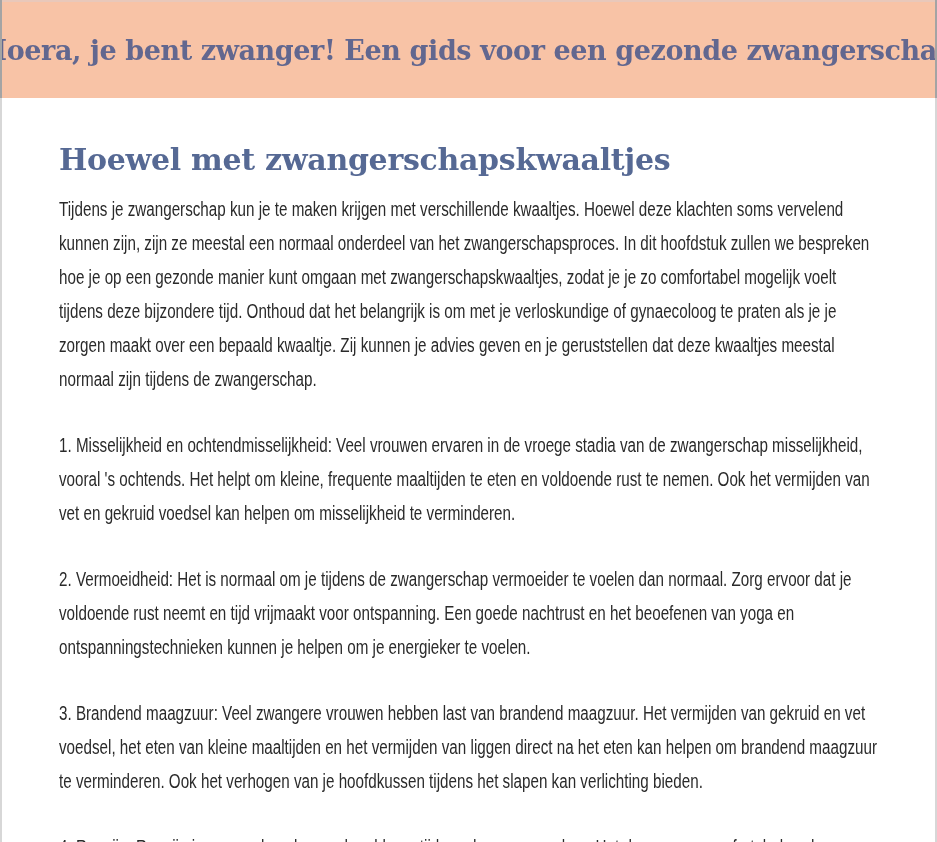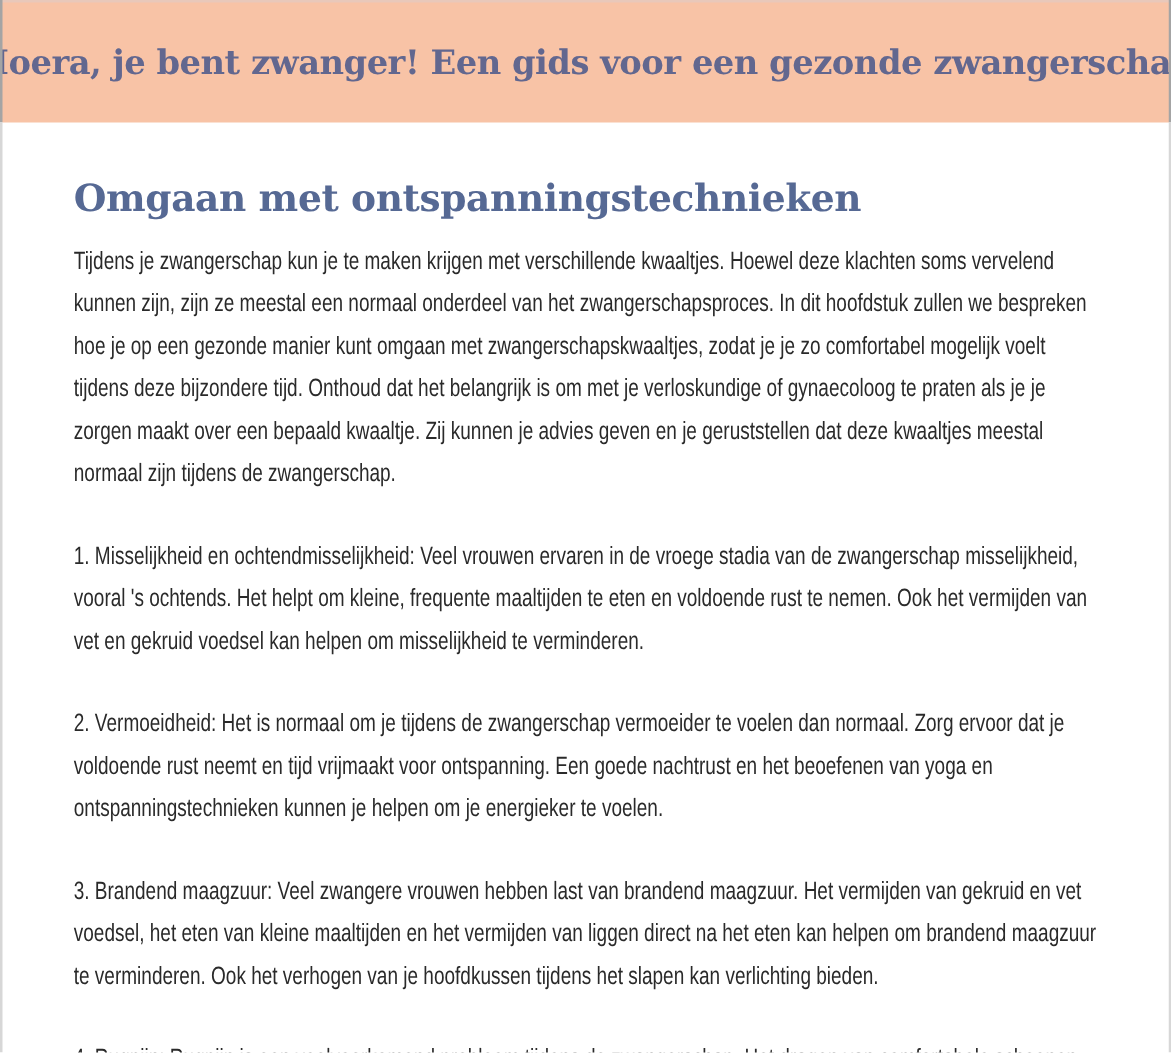--- a/index.html
+++ b/index.html
@@ -83,21 +83,21 @@
 
 <div class="page">
   <div class="edge edge-left"></div>
   <div class="edge edge-right"></div>
 
   <header class="banner">
     <h1>Hoera, je bent zwanger! Een gids voor een gezonde zwangerschap</h1>
   </header>
 
   <main class="content">
-    <h2>Omgaan met ontspanningstechnieken</h2>
+    <h2>Hoewel met zwangerschapskwaaltjes</h2>
 
     <div class="condensed">
       <p>Tijdens je zwangerschap kun je te maken krijgen met verschillende kwaaltjes. Hoewel deze klachten soms vervelend kunnen zijn, zijn ze meestal een normaal onderdeel van het zwangerschapsproces. In dit hoofdstuk zullen we bespreken hoe je op een gezonde manier kunt omgaan met zwangerschapskwaaltjes, zodat je je zo comfortabel mogelijk voelt tijdens deze bijzondere tijd. Onthoud dat het belangrijk is om met je verloskundige of gynaecoloog te praten als je je zorgen maakt over een bepaald kwaaltje. Zij kunnen je advies geven en je geruststellen dat deze kwaaltjes meestal normaal zijn tijdens de zwangerschap.</p>
       <p>1. Misselijkheid en ochtendmisselijkheid: Veel vrouwen ervaren in de vroege stadia van de zwangerschap misselijkheid, vooral 's ochtends. Het helpt om kleine, frequente maaltijden te eten en voldoende rust te nemen. Ook het vermijden van vet en gekruid voedsel kan helpen om misselijkheid te verminderen.</p>
       <p>2. Vermoeidheid: Het is normaal om je tijdens de zwangerschap vermoeider te voelen dan normaal. Zorg ervoor dat je voldoende rust neemt en tijd vrijmaakt voor ontspanning. Een goede nachtrust en het beoefenen van yoga en ontspanningstechnieken kunnen je helpen om je energieker te voelen.</p>
       <p>3. Brandend maagzuur: Veel zwangere vrouwen hebben last van brandend maagzuur. Het vermijden van gekruid en vet voedsel, het eten van kleine maaltijden en het vermijden van liggen direct na het eten kan helpen om brandend maagzuur te verminderen. Ook het verhogen van je hoofdkussen tijdens het slapen kan verlichting bieden.</p>
       <p>4. Rugpijn: Rugpijn is een veelvoorkomend probleem tijdens de zwangerschap. Het dragen van comfortabele schoenen, het</p>
     </div>
   </main>
 </div>

